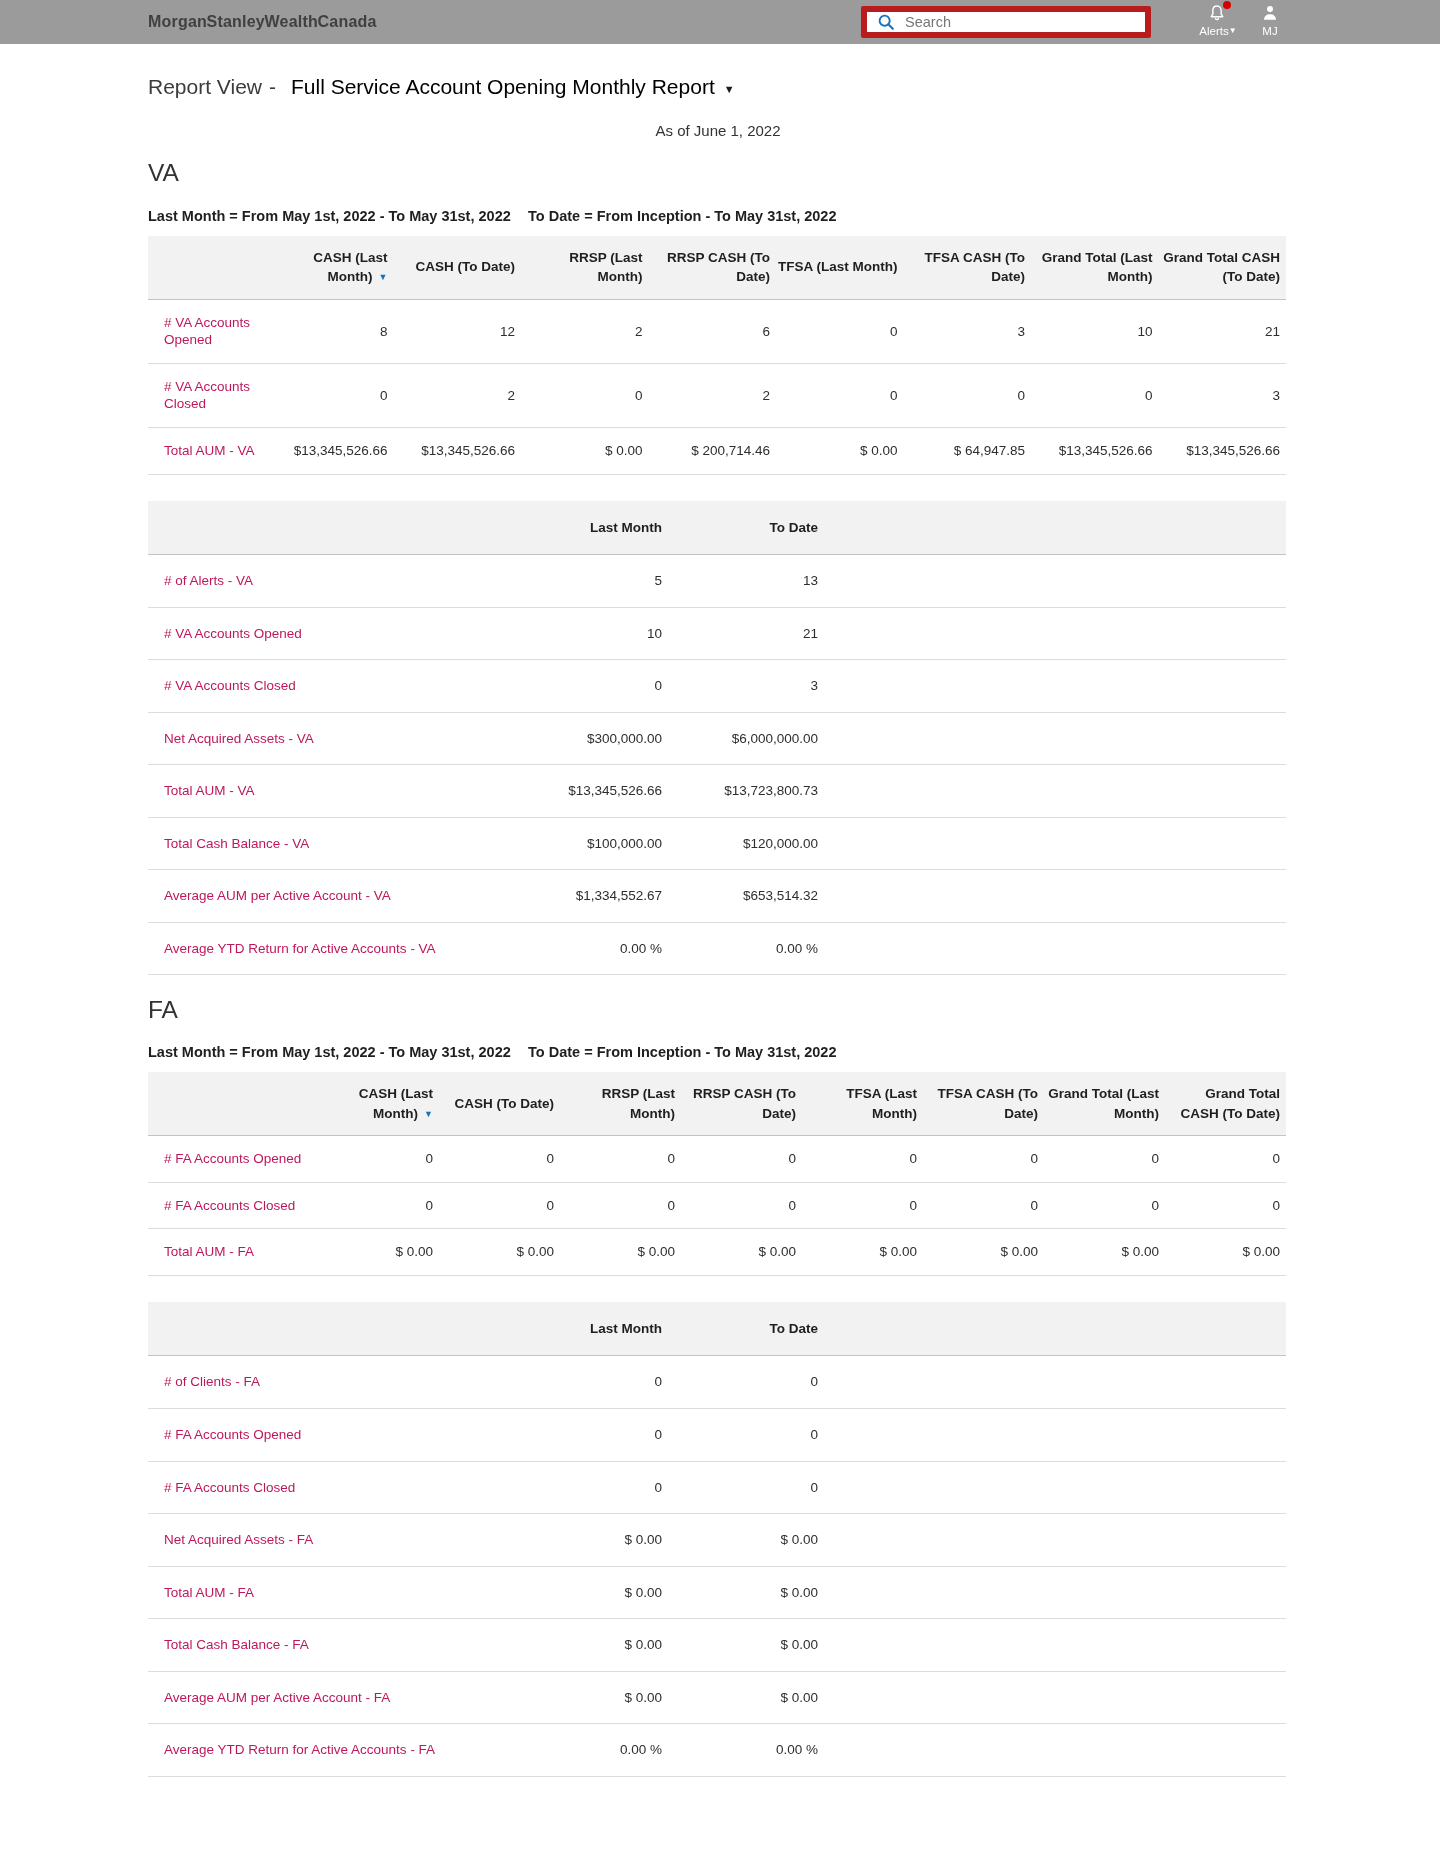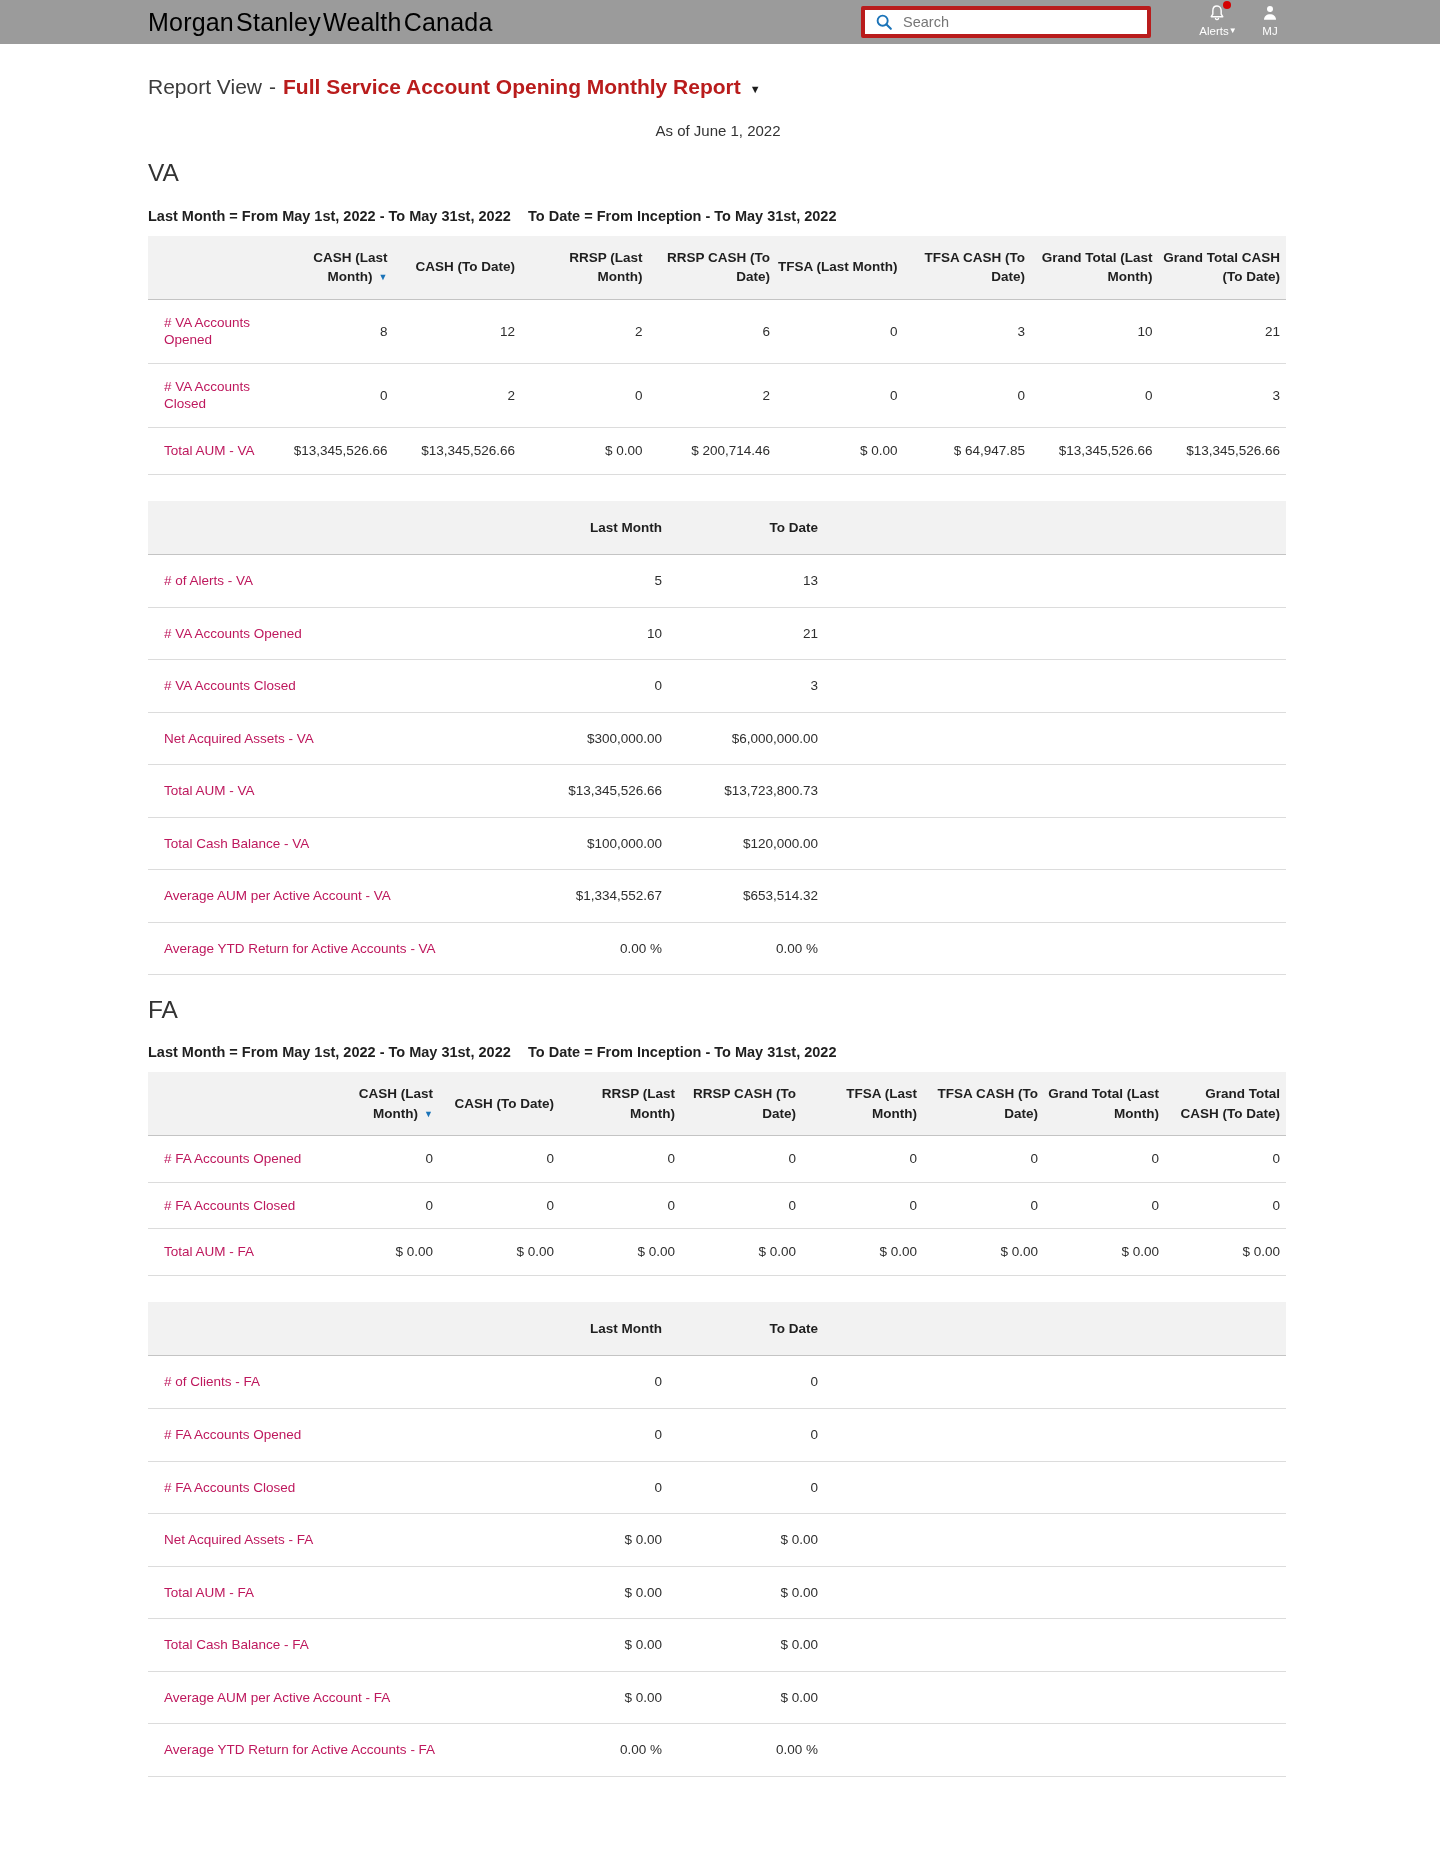--- a/index.html
+++ b/index.html
@@ -15,25 +15,25 @@
   html,body{margin:0;padding:0;}
   body{
     width:1440px;min-height:1853px;background:#fff;
     font-family:"Liberation Sans",sans-serif;color:var(--text-dark);
     position:relative;
   }
   
   .topbar{height:44px;background:var(--topbar-gray);position:relative;}
   .brand{
     position:absolute;left:148px;top:50%;transform:translateY(-50%);
-    color:#000000;font-size:25px;letter-spacing:.2px;word-spacing:-5px;font-weight:400;
+    color:#404040;font-size:16px;letter-spacing:.2px;word-spacing:-5px;font-weight:700;
   }
   .search-box{
     position:absolute;left:861px;top:6px;width:290px;height:32px;
-    background:#fff;border:4px solid #b91c1c;border-radius:2px;
+    background:#fff;border:6px solid #b91c1c;border-radius:2px;
     display:flex;align-items:center;padding:0 10px;
   }
   .search-box svg{flex:0 0 auto;margin-right:8px;}
   .search-input{
     border:none;outline:none;flex:1;font-size:14.5px;color:#333;
     font-family:"Liberation Sans",sans-serif;background:transparent;
   }
   .search-input::placeholder{color:#767676;}
   .tb-action{
     position:absolute;top:3px;display:flex;flex-direction:column;align-items:center;
@@ -47,21 +47,21 @@
     position:absolute;right:-2px;top:-2px;width:8px;height:8px;border-radius:50%;
     background:var(--alert-red);
   }
   .mini-caret{font-size:8px;line-height:1;}
   
   .content{padding:0 152px 70px 148px;}
   .report-title-row{
     margin-top:31px;font-size:21px;display:flex;align-items:center;color:#3c3c3c;
   }
   .report-title-row .sep{margin:0 7px;}
-  .report-title-row .title-bold{font-weight:700;color:#b91c1c;}
+  .report-title-row .title-bold{font-weight:400;color:#000000;margin-left:8px;}
   .title-caret{font-size:11px;color:#1c1c1c;margin-left:9px;padding-top:3px;cursor:pointer;}
   .as-of{margin-top:23px;font-size:15px;color:#333;text-align:center;}
   .section-heading{font-size:24.5px;font-weight:400;color:#333;}
   .period-line{margin-top:17px;font-size:14.5px;font-weight:700;color:#1f1f1f;}
   .period-line .p1{display:inline-block;width:376px;}
   
   table{border-collapse:collapse;table-layout:fixed;width:1138px;font-size:13.5px;}
   .acct-table{margin-top:12px;}
   .sum-table{margin-top:26px;}
   thead th{

